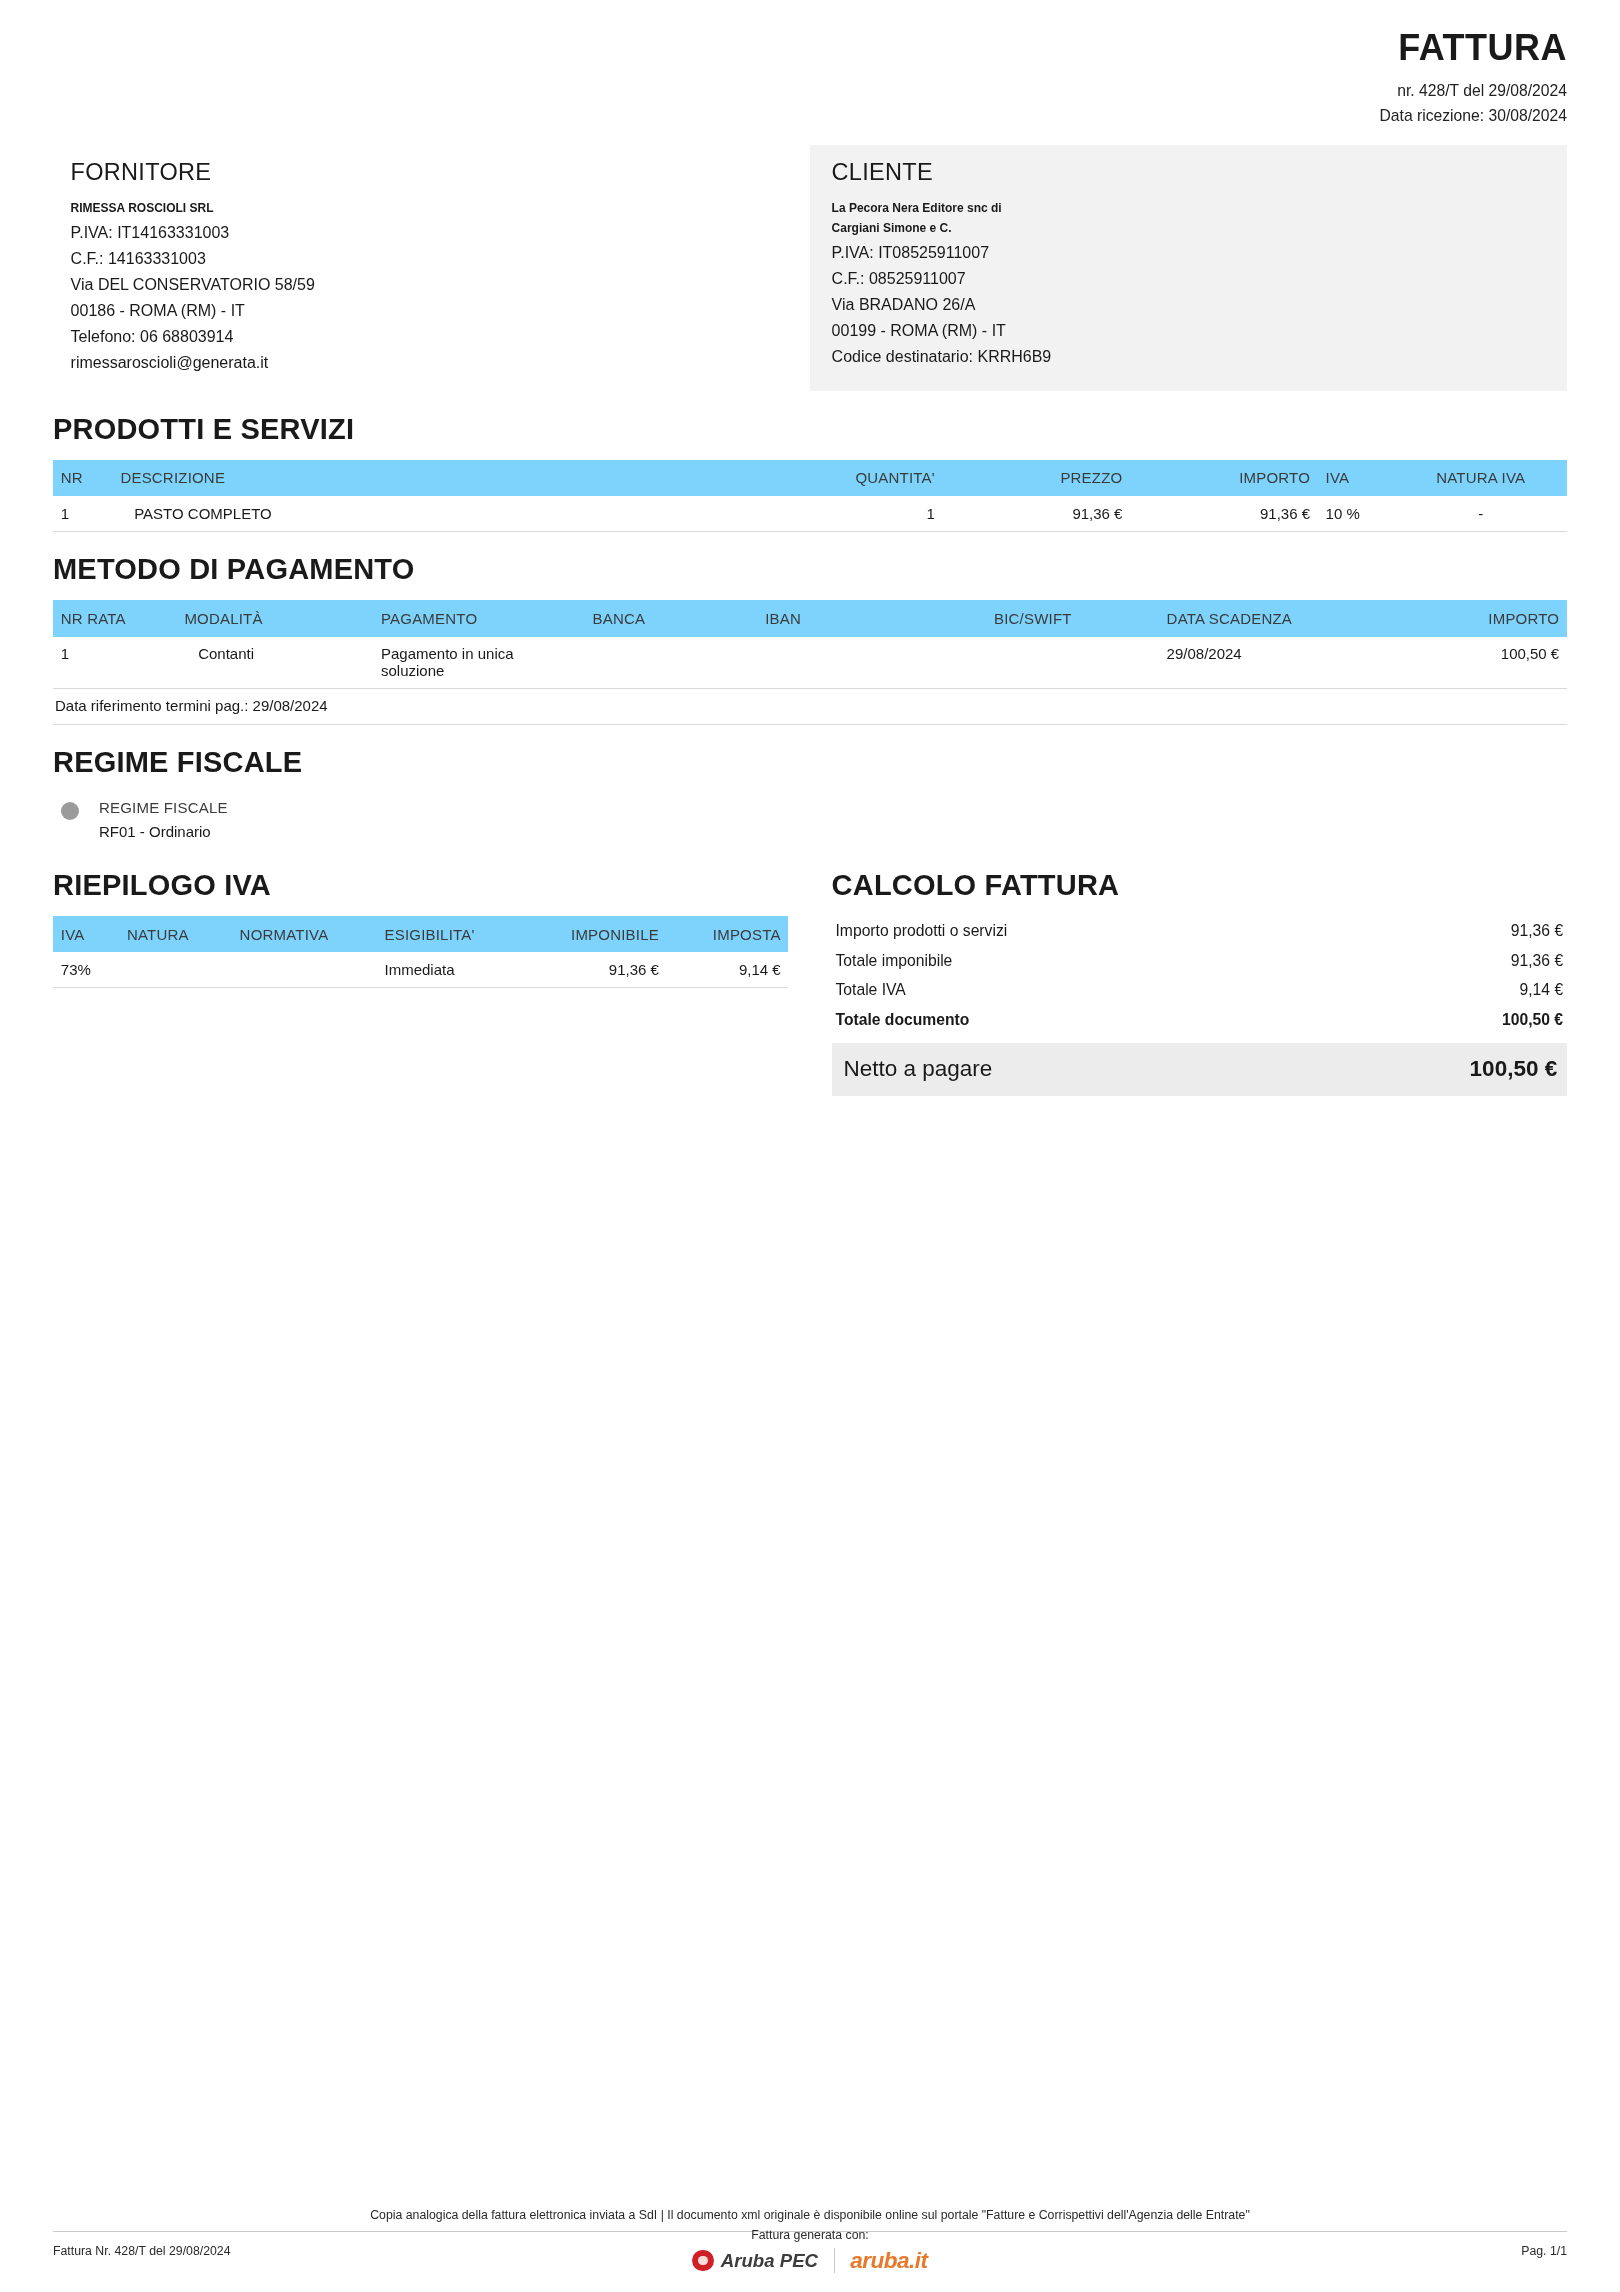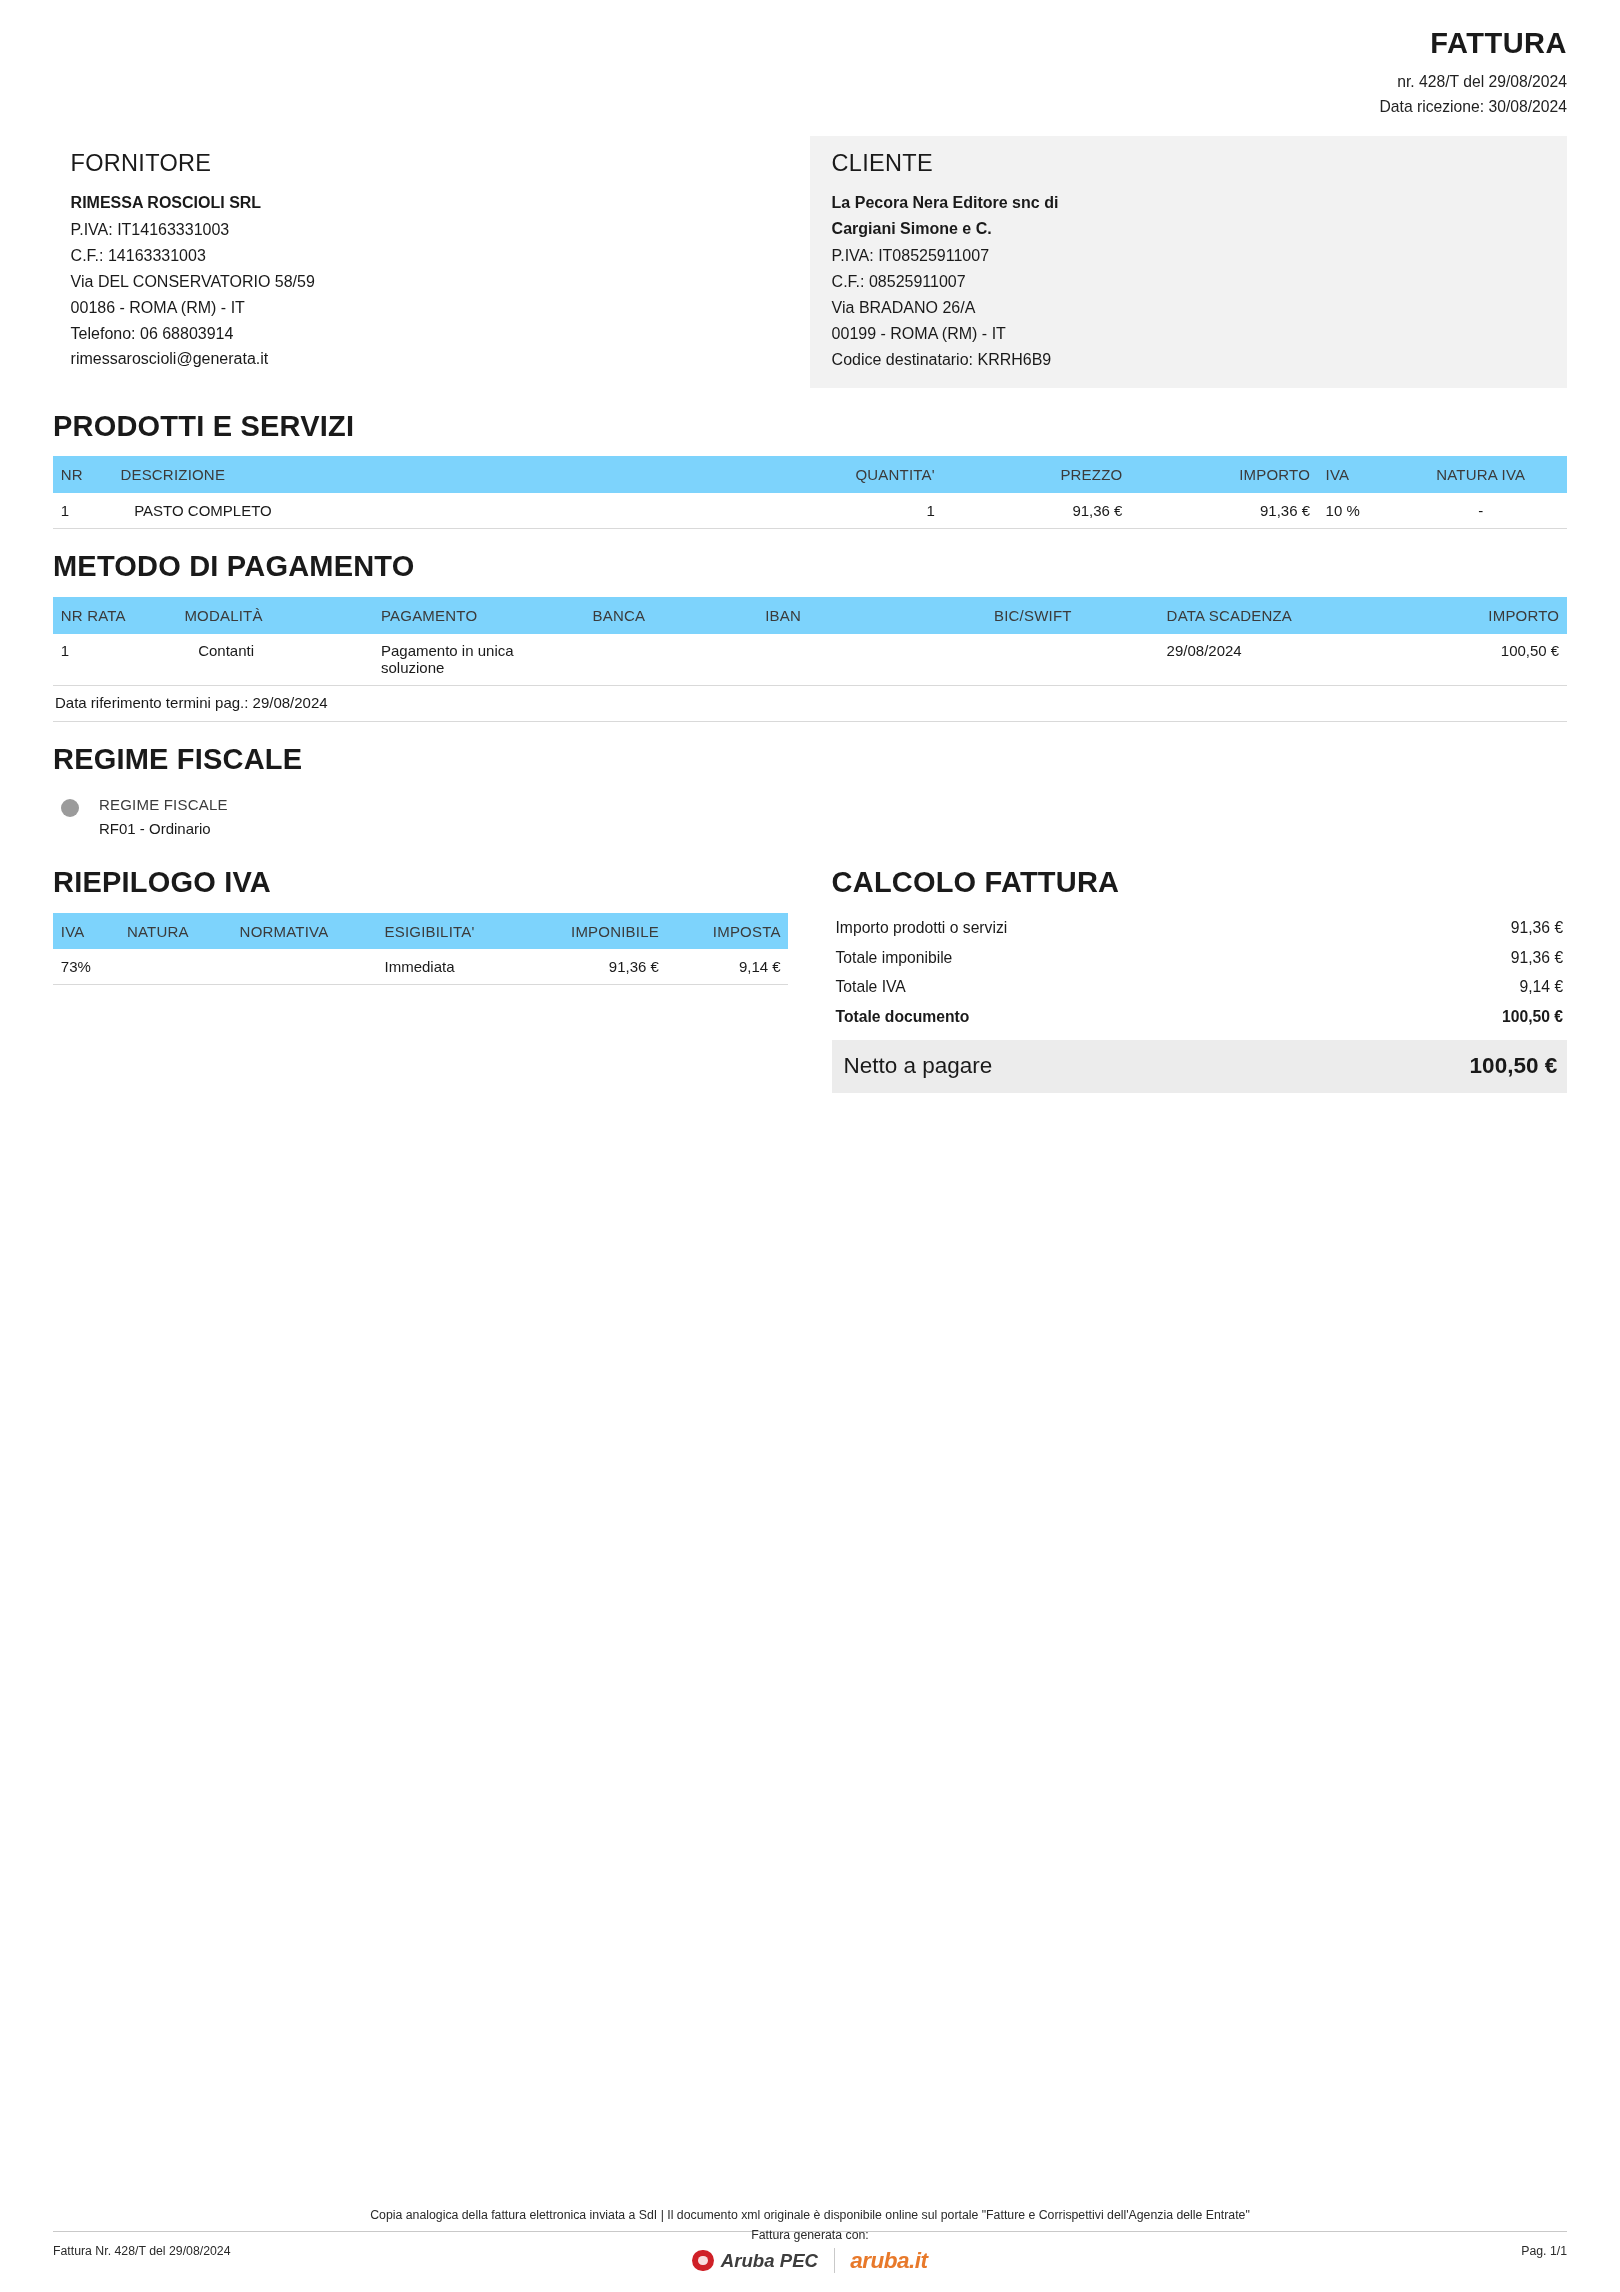--- a/index.html
+++ b/index.html
@@ -20,21 +20,21 @@
     height: 2293px;
     box-sizing: border-box;
     padding: 27.4px 53px 0 53px;
   }
 
   
   .doc-header {
     text-align: right;
   }
   .doc-title {
-    font-size: 29px;
+    font-size: 36px;
     font-weight: bold;
     letter-spacing: 0.5px;
     margin: 0 0 9.8px 0;
   }
   .doc-sub {
     font-size: 15.7px;
     line-height: 1.55;
     color: #222;
   }
 
@@ -57,21 +57,21 @@
     padding: 13.7px 17.6px 15.7px 21.6px;
   }
   .party h2 {
     font-size: 23.5px;
     font-weight: normal;
     margin: 0 0 13.7px 0;
     letter-spacing: 0.3px;
   }
   .party .name {
     font-weight: bold;
-    font-size: 16px;
+    font-size: 12px;
     line-height: 1.45;
     margin-bottom: 2.9px;
   }
   .party .line {
     font-size: 16px;
     line-height: 1.62;
     color: #1a1a1a;
   }
 
   

